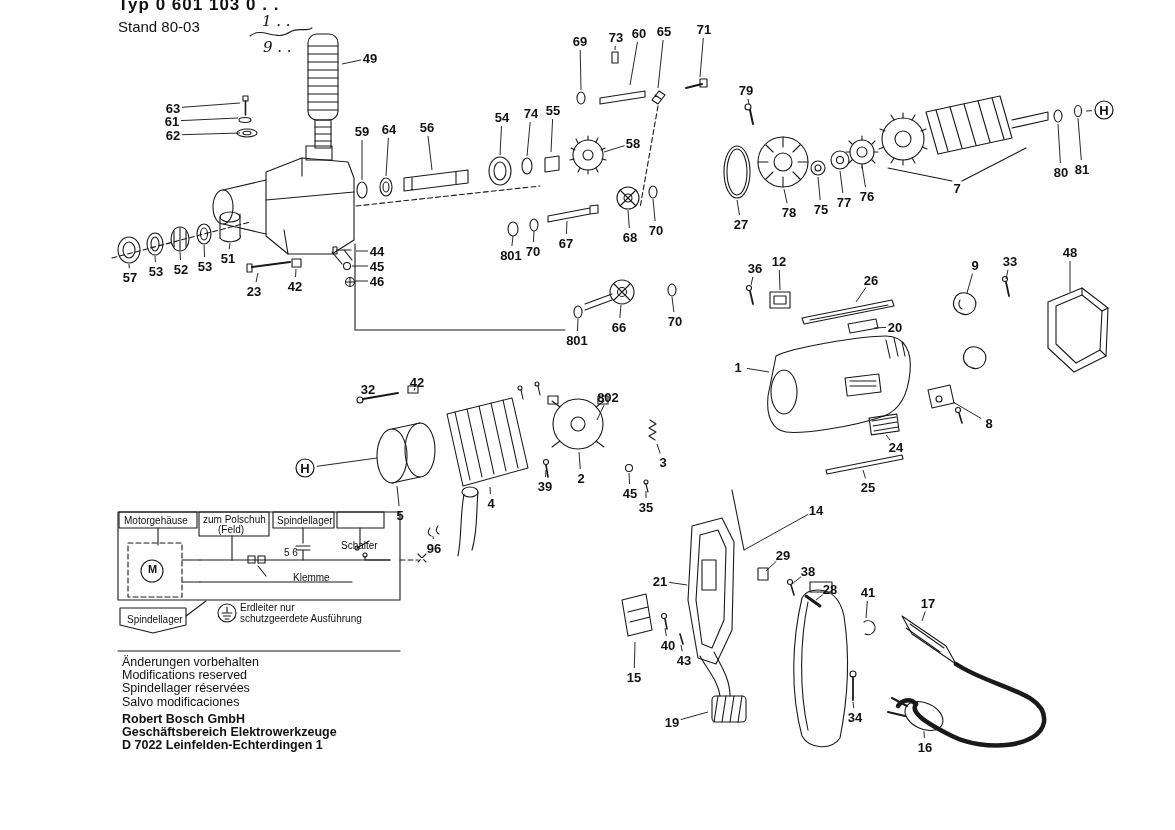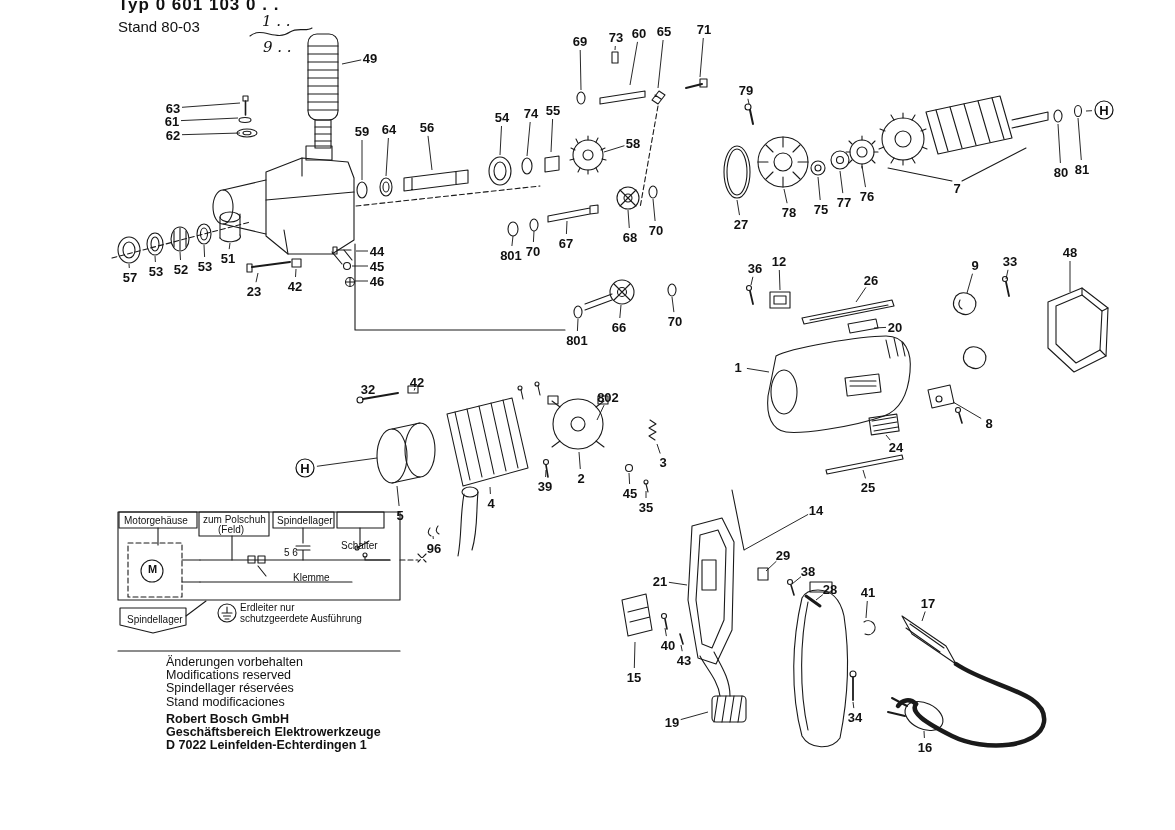--- a/index.html
+++ b/index.html
@@ -11,21 +11,21 @@
   .hw{font-family:"DejaVu Serif",serif;font-style:italic;font-size:15px;}
   .diagram-svg{position:absolute;left:0;top:0;width:1175px;height:830px;}
   .art{stroke:#1a1a1a;fill:none;stroke-width:1.1;stroke-linecap:round;stroke-linejoin:round;}
   .dash{stroke-dasharray:5 3;}
   .plabel{font:bold 13px "Liberation Sans",sans-serif;fill:#111;text-anchor:middle;dominant-baseline:central;}
   .leader{stroke:#111;stroke-width:0.9;}
   .hcircle{fill:none;stroke:#111;stroke-width:1.2;}
   .sch{font-size:10px;line-height:11px;white-space:nowrap;}
   .sch-small{font-size:10px;}
   .m-sym{font-size:11px;font-weight:bold;}
-  .footer{left:122px;top:656px;font-size:12.5px;line-height:13.2px;margin-left:44px;}
+  .footer{left:122px;top:656px;font-size:12.5px;line-height:13.2px;}
   .f-bold{font-weight:bold;}
 </style>
 </head>
 <body>
 
 <div class="page">
 
   <svg class="diagram-svg" viewBox="0 0 1175 830">
 
     <g class="art">
@@ -459,19 +459,19 @@
   <div class="abs sch sch-small" style="left:249px;top:547px;padding-left:35px;">5 6</div>
   <div class="abs sch" style="left:269px;top:572px;padding-left:24px;">Klemme</div>
   <div class="abs sch" style="left:240px;top:602px;">Erdleiter nur</div>
   <div class="abs sch" style="left:240px;top:613px;">schutzgeerdete Ausführung</div>
   <div class="abs sch" style="left:127px;top:614px;">Spindellager</div>
 
   <div class="abs footer">
     <div>Änderungen vorbehalten</div>
     <div>Modifications reserved</div>
     <div>Spindellager réservées</div>
-    <div>Stand modificaciones</div>
+    <div>Salvo modificaciones</div>
     <div class="f-bold" style="margin-top:4px;">Robert Bosch GmbH</div>
     <div class="f-bold">Geschäftsbereich Elektrowerkzeuge</div>
     <div class="f-bold">D 7022 Leinfelden-Echterdingen 1</div>
   </div>
 
 </div>
 
 </body></html>

